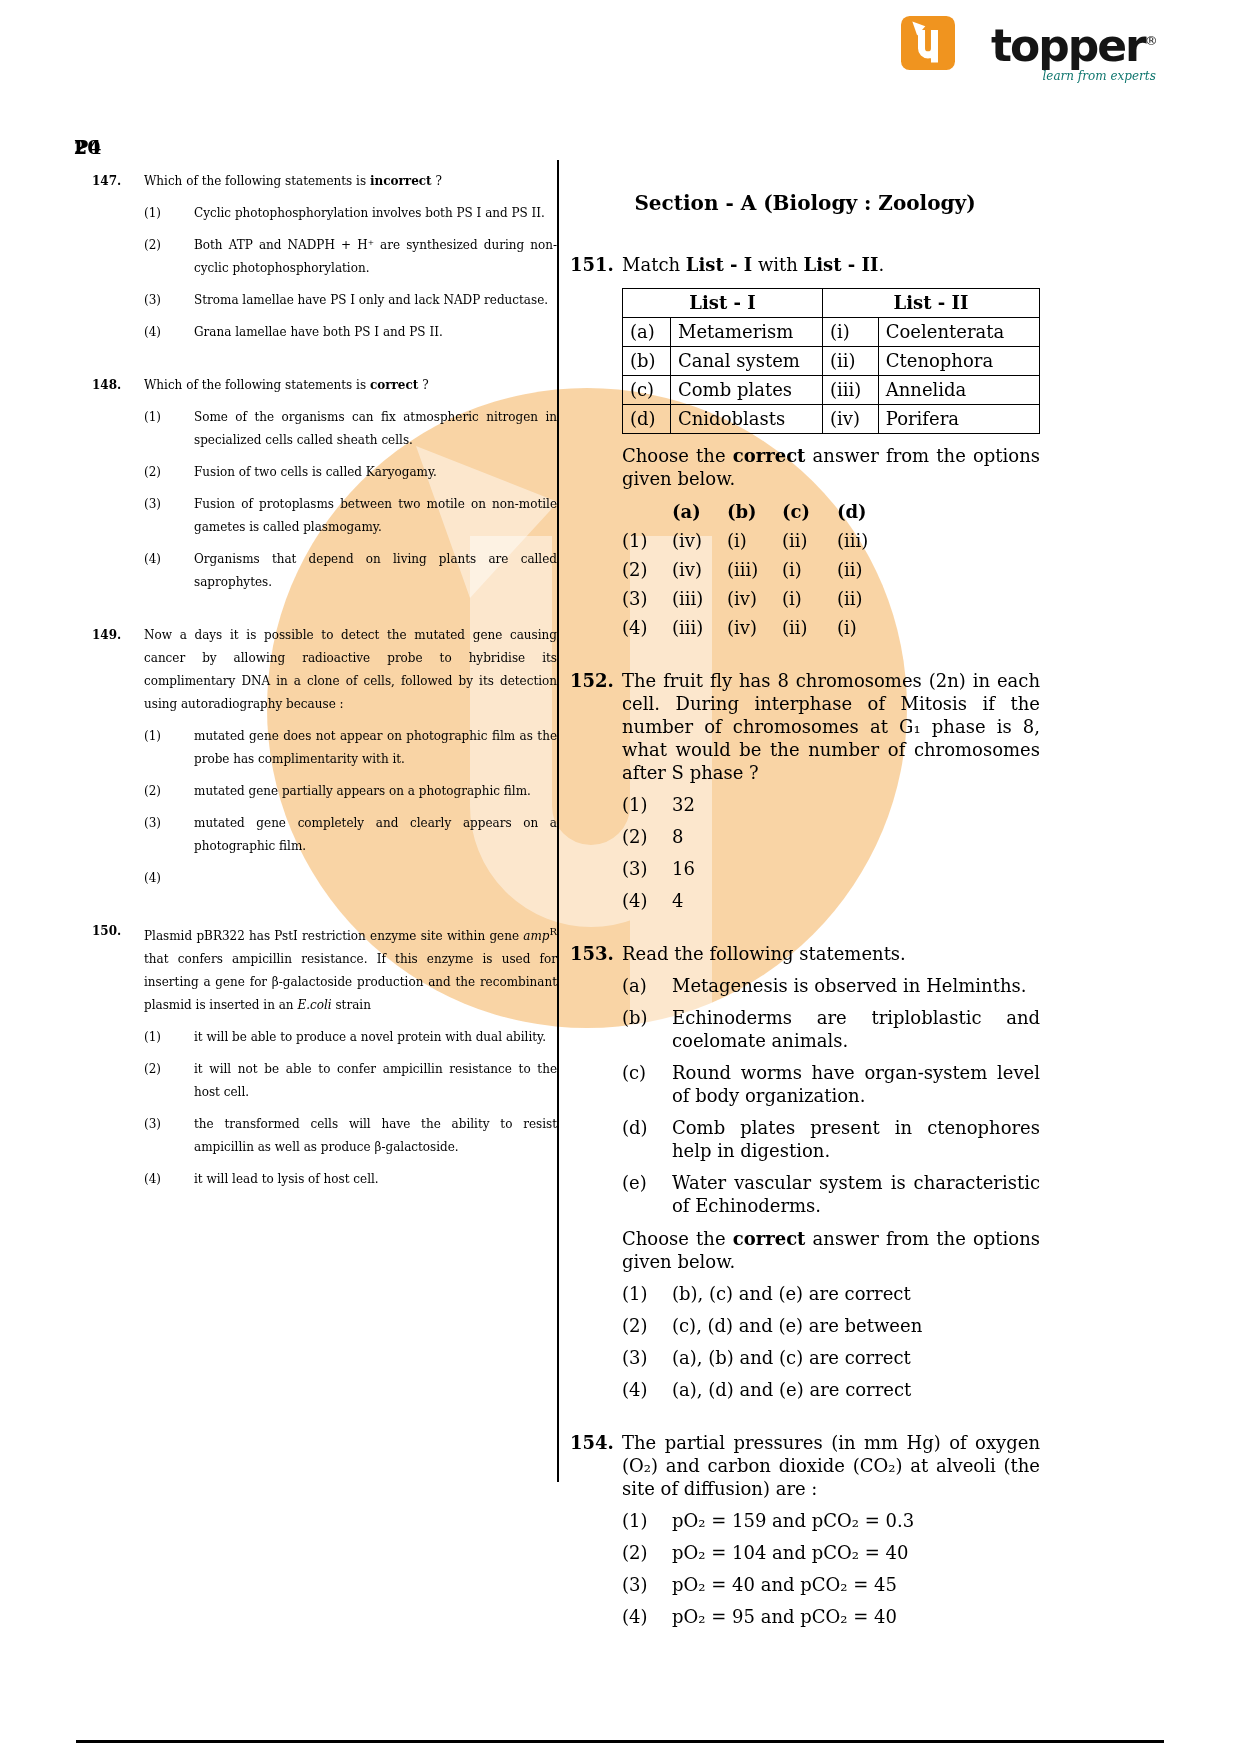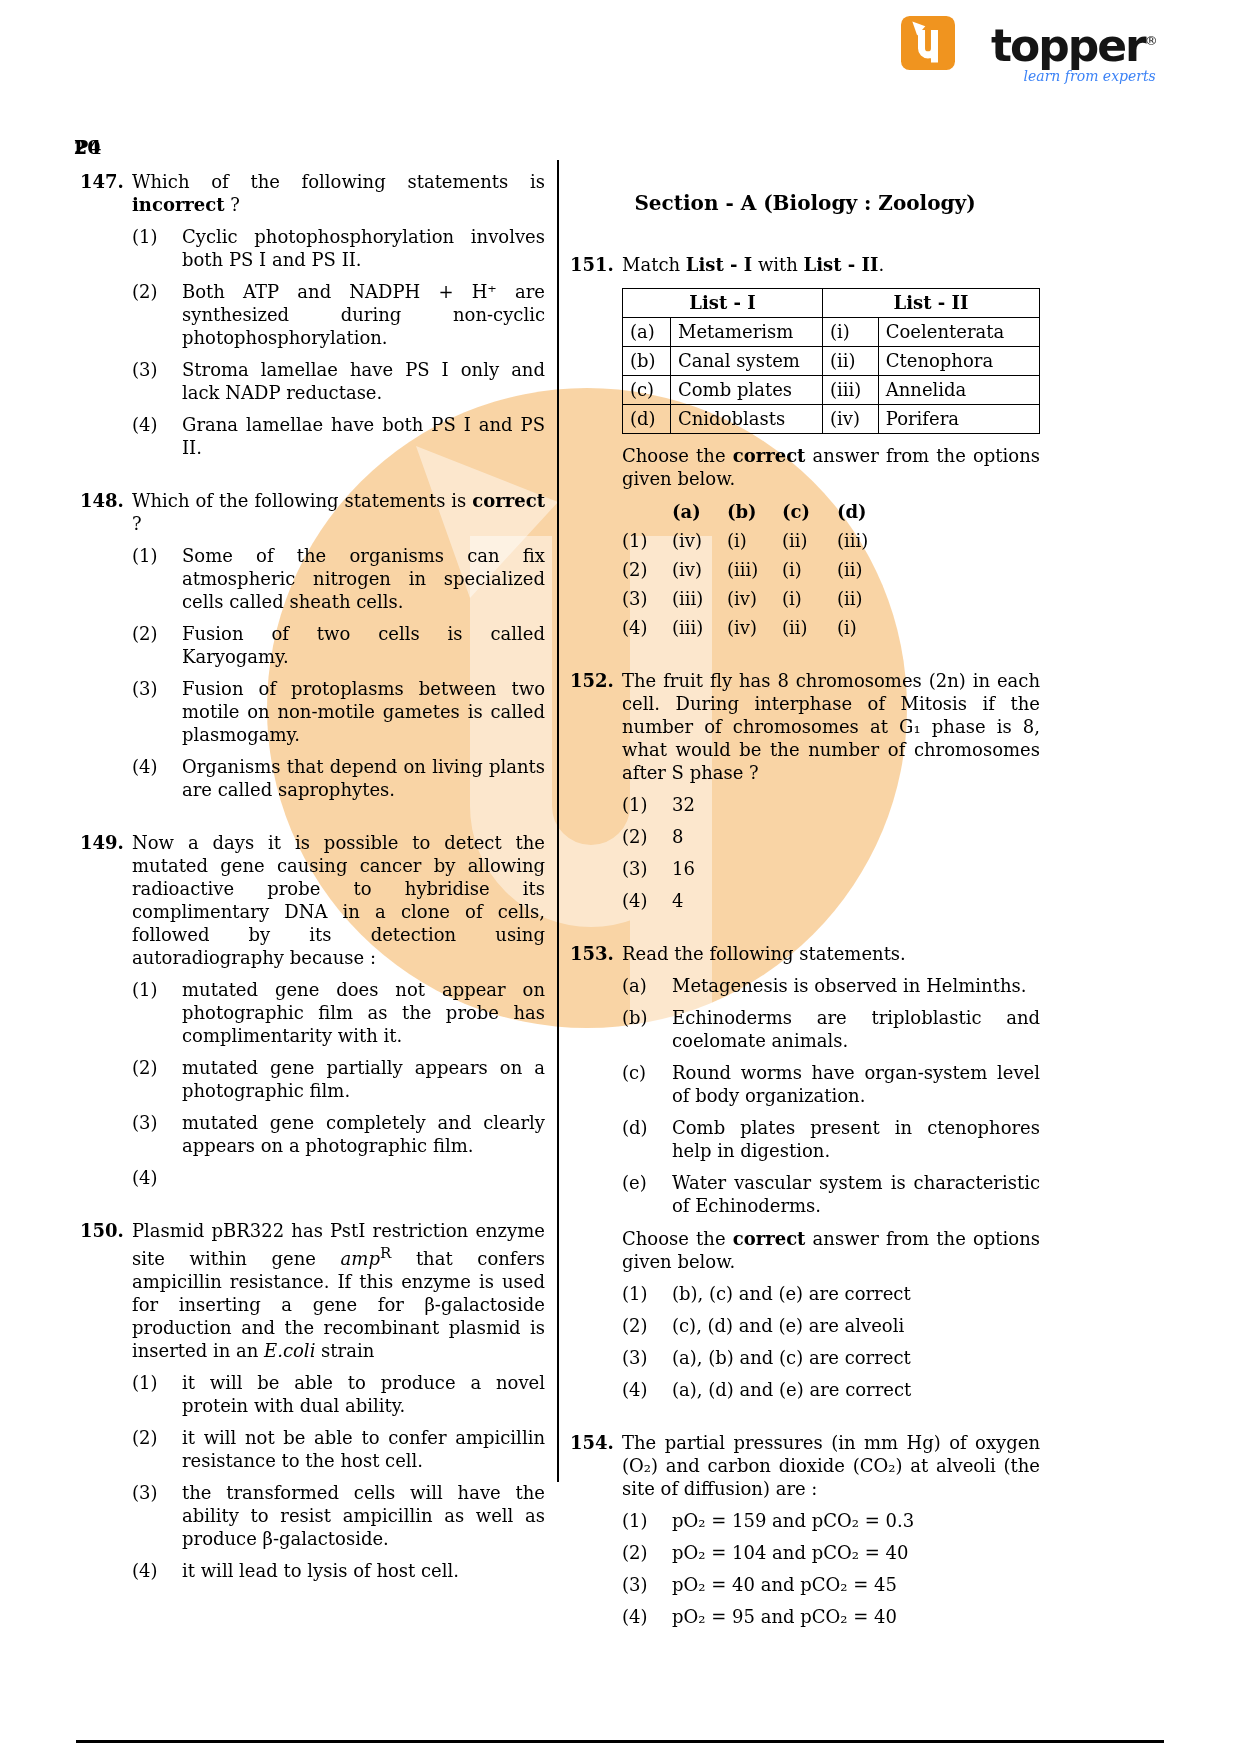--- a/index.html
+++ b/index.html
@@ -11,31 +11,31 @@
   .watermark{position:absolute;left:266px;top:386px;z-index:0;}
   .content{position:relative;z-index:1;}
 
   
   .brand{position:absolute;top:16px;left:901px;display:flex;align-items:flex-start;z-index:2;}
   .brand-mark{width:54px;height:54px;margin-right:8px;flex:none;}
   .brand-textwrap{display:flex;flex-direction:column;margin-left:28px;}
   .brand-name{font-family:"DejaVu Sans","Liberation Sans",sans-serif;font-weight:bold;
     font-size:44px;letter-spacing:-2px;line-height:50px;color:#151515;}
   .brand-reg{font-size:13px;vertical-align:super;font-weight:normal;}
-  .brand-tagline{font-family:"DejaVu Serif",serif;font-style:italic;color:#3b82f6;
-    font-size:14px;text-align:right;margin-top:-2px;line-height:14px;}
+  .brand-tagline{font-family:"DejaVu Serif",serif;font-style:italic;color:#0f766e;
+    font-size:12px;text-align:right;margin-top:-2px;line-height:14px;}
 
   
   .page-head{position:absolute;top:136px;left:74px;width:960px;height:26px;
     font-weight:bold;font-size:19px;}
   .ph-left{position:absolute;left:0;top:0;}
   .ph-center{position:absolute;left:0;top:0;width:100%;text-align:left;}
 
   
-  .col-left{position:absolute;left:80px;top:170px;width:465px;font-size:18px;line-height:23px;}
+  .col-left{position:absolute;left:92px;top:170px;width:465px;font-size:12px;line-height:23px;}
   .col-right{position:absolute;left:570px;top:164px;width:470px;font-size:18px;line-height:23px;}
   .divider{position:absolute;left:557px;top:160px;width:2px;height:1322px;background:#000;}
   .bottom-rule{position:absolute;left:76px;top:1740px;width:1088px;height:3px;background:#000;}
 
   .q{display:flex;margin-bottom:30px;}
   .qnum{width:52px;flex:none;font-weight:bold;}
   .qbody{flex:1;min-width:0;}
   .stem{text-align:justify;}
   .opt{display:flex;margin-top:9px;}
   .olabel{width:50px;flex:none;}
@@ -319,21 +319,21 @@
             <span class="olabel">(e)</span>
             <span class="otext">Water vascular system is characteristic of Echinoderms.</span>
           </div>
         <div class="choose"><span>Choose the </span><b>correct</b><span> answer from the options given below.</span></div>
         <div class="opt">
             <span class="olabel">(1)</span>
             <span class="otext">(b), (c) and (e) are correct</span>
           </div>
         <div class="opt">
             <span class="olabel">(2)</span>
-            <span class="otext">(c), (d) and (e) are alveoli</span>
+            <span class="otext">(c), (d) and (e) are between</span>
           </div>
         <div class="opt">
             <span class="olabel">(3)</span>
             <span class="otext">(a), (b) and (c) are correct</span>
           </div>
         <div class="opt">
             <span class="olabel">(4)</span>
             <span class="otext">(a), (d) and (e) are correct</span>
           </div>
       </div>

